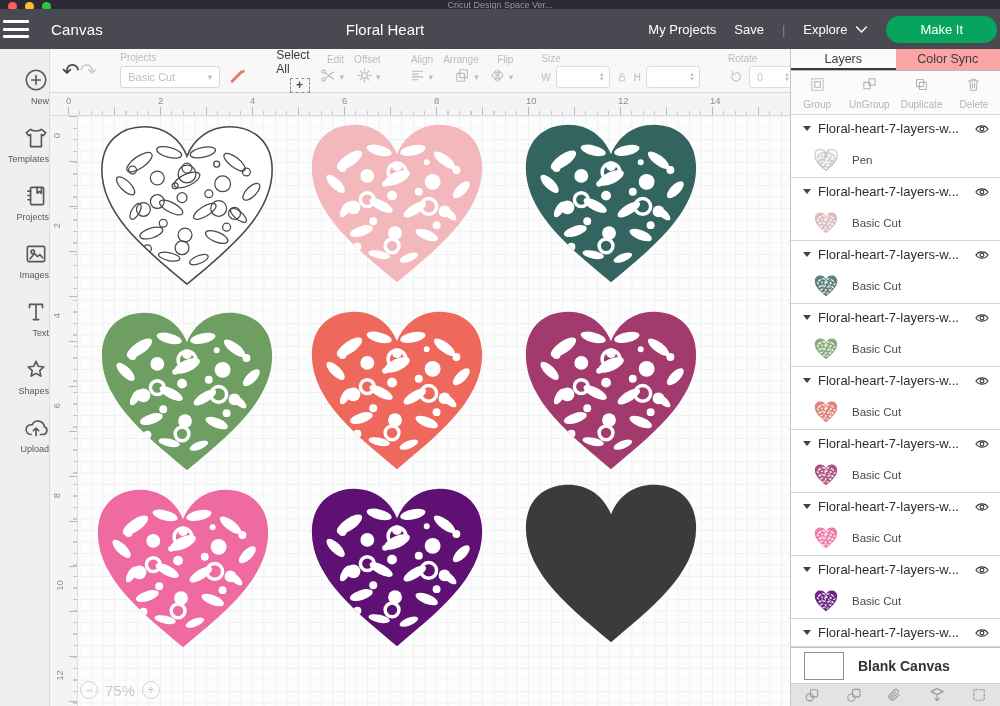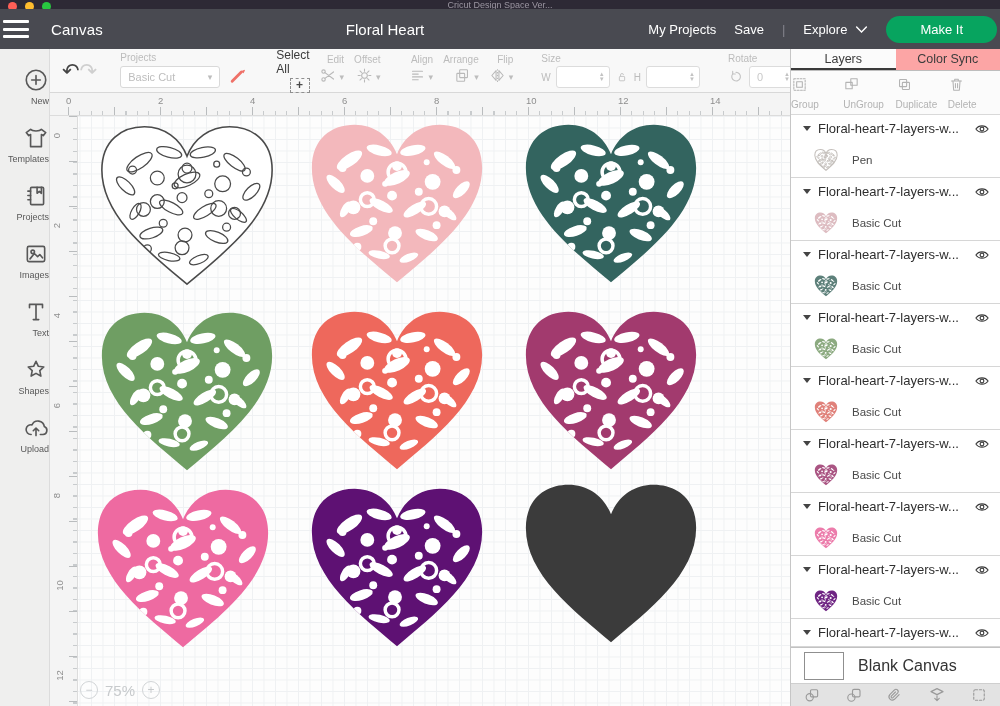--- a/index.html
+++ b/index.html
@@ -99,38 +99,38 @@
   .zoom-btn { width:18px; height:18px; border-radius:50%; border:1.5px solid #d2d5d7;
     display:flex; align-items:center; justify-content:center; font-size:12px; cursor:pointer; }
   .zoom-val { font-size:15px; }
 
   
   .panel { width:210px; background:#fff; border-left:1px solid #c6c6c6; display:flex; flex-direction:column; }
   .tabs { height:22px; display:flex; background:#fca5a5; border-bottom:1px solid #bdbdbd; }
   .tab { flex:1; text-align:center; font-size:12.5px; color:#3c3c3c; line-height:21px; cursor:pointer; }
   .tab.active { background:#fbfbfb; border-bottom:2px solid #3a3a3a; }
   .actions { height:44px; background:#fbfbfb; border-bottom:1px solid #d9d9d9; display:flex; }
-  .action { flex:1; display:flex; flex-direction:column; align-items:flex-start; justify-content:center;
+  .action { flex:1; display:flex; flex-direction:column; align-items:center; justify-content:center;
     gap:2px; color:#b3b3b3; cursor:pointer; }
   .action .alabel { font-size:10px; }
   .rows { height:532px; overflow:hidden; }
   .layer-group { border-bottom:1px solid #d6d6d6; }
   .layer-head { height:27px; display:flex; align-items:center; padding:0 10px 0 12px; gap:7px; }
   .tri { width:0; height:0; border-left:4px solid transparent; border-right:4px solid transparent;
     border-top:5px solid #444; cursor:pointer; flex:none; }
   .layer-name { font-size:13px; color:#2e2e2e; flex:1; white-space:nowrap; overflow:hidden; }
   .eye { color:#3c3c3c; cursor:pointer; flex:none; display:flex; }
   .layer-sub { height:35px; display:flex; align-items:center; padding-left:22px; gap:13px; cursor:pointer; }
   .thumb { width:26px; height:24px; flex:none; }
   .thumb svg { display:block; width:100%; height:100%; }
   .op-label { font-size:11.5px; color:#4a4a4a; }
   .blank-row { height:36px; border-top:1px solid #c2c2c2; background:#fff; display:flex;
     align-items:center; padding-left:13px; gap:14px; }
   .blank-thumb { width:40px; height:28px; background:#fff; border:1px solid #8f8f8f; }
-  .blank-label { font-size:16px; color:#333; }
+  .blank-label { font-size:14px; color:#333;font-weight:bold; }
   .pfooter { flex:1; background:#e3e3e3; border-top:1px solid #cfcfcf; display:flex;
     justify-content:space-around; align-items:center; color:#9a9a9a; }
   .pficon { display:flex; cursor:pointer; }
 </style>
 </head>
 <body>
 
 <div class="titlebar">
   <div class="tl" style="background:#ff5f57"></div>
   <div class="tl" style="background:#febc2e"></div>

